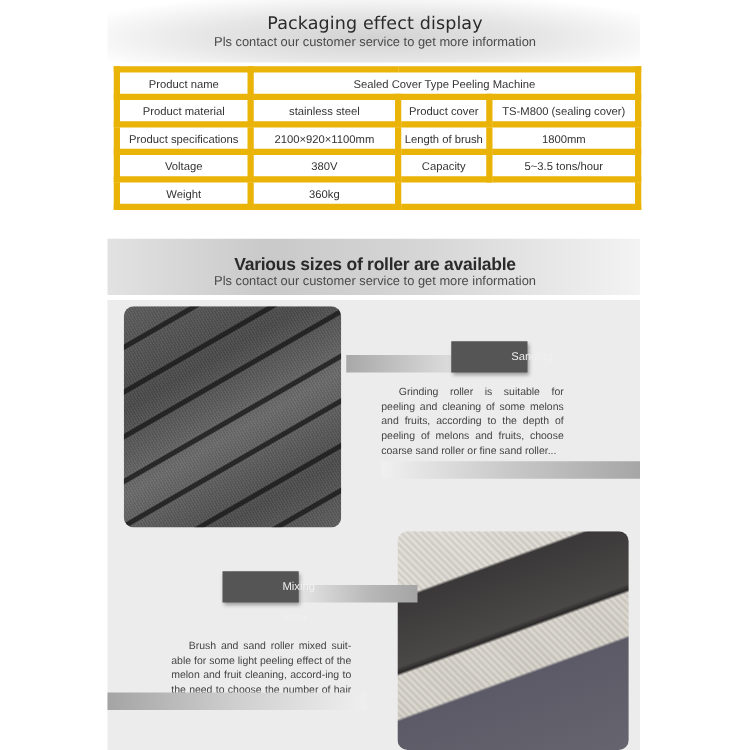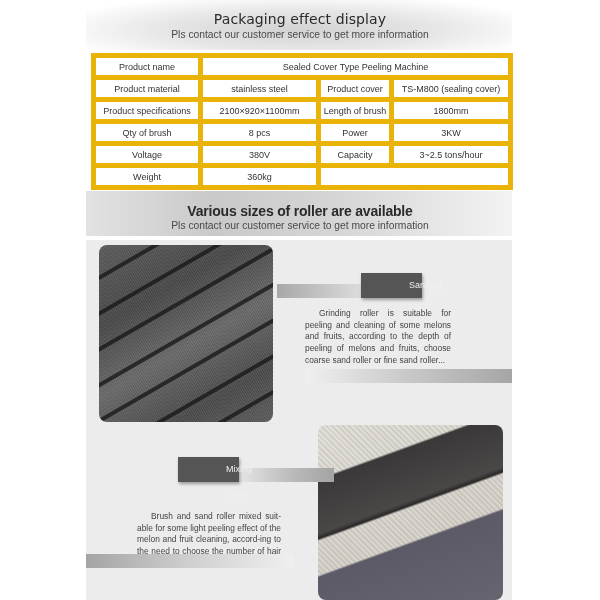--- a/index.html
+++ b/index.html
@@ -103,30 +103,24 @@
     <td>Product cover</td>
     <td>TS-M800 (sealing cover)</td>
   </tr>
   <tr>
     <td>Product specifications</td>
     <td>2100×920×1100mm</td>
     <td>Length of brush</td>
     <td>1800mm</td>
   </tr>
   <tr>
-    <td>Qty of brush</td>
-    <td>8 pcs</td>
-    <td>Power</td>
-    <td>3KW</td>
-  </tr>
-  <tr>
     <td>Voltage</td>
     <td>380V</td>
     <td>Capacity</td>
-    <td>3~2.5 tons/hour</td>
+    <td>5~3.5 tons/hour</td>
   </tr>
   <tr>
     <td>Weight</td>
     <td>360kg</td>
     <td colspan="2"></td>
   </tr>
 </tbody>
   </table>
 
 <div class="hero2"></div>

